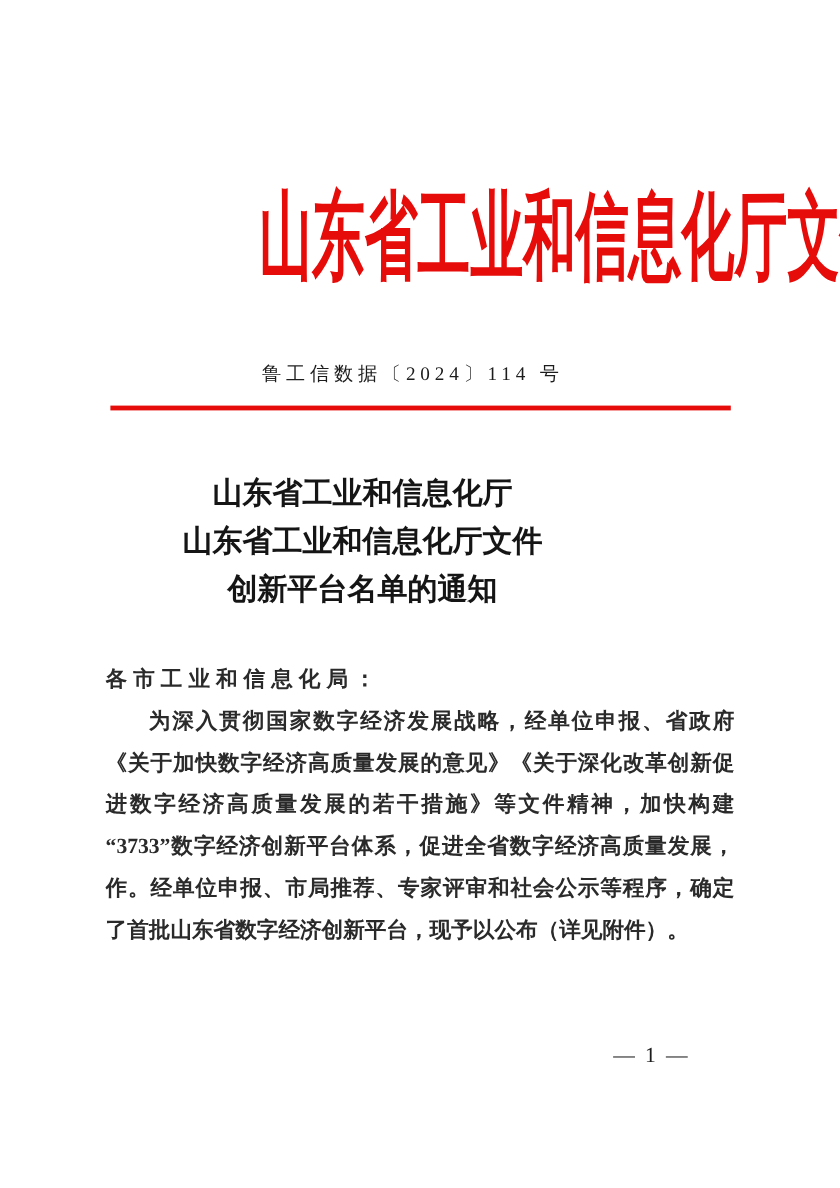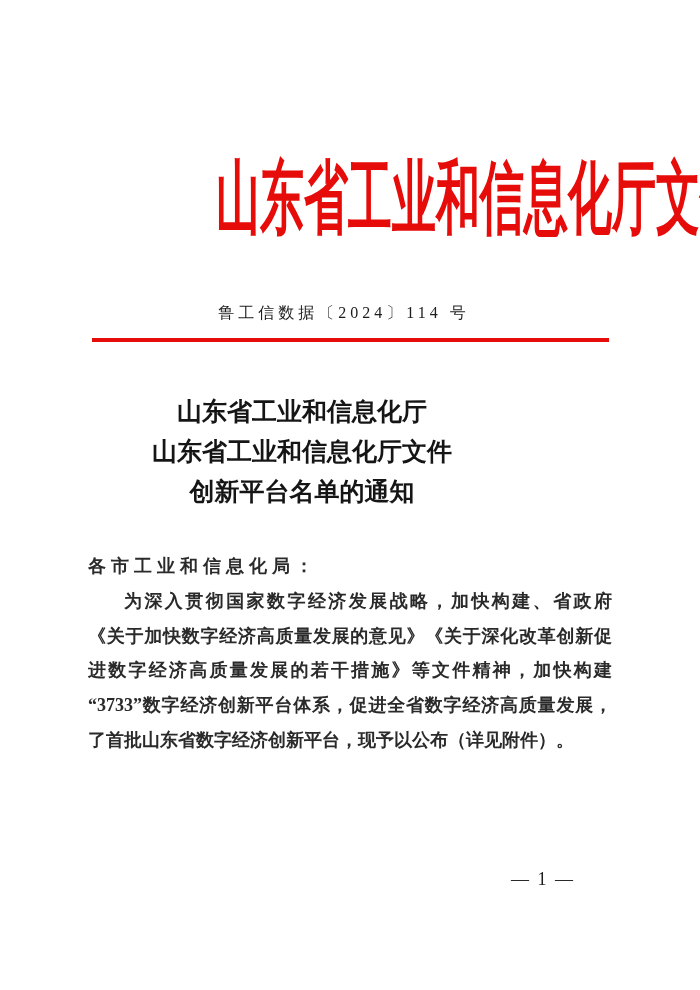--- a/index.html
+++ b/index.html
@@ -120,22 +120,23 @@
   <div class="red-rule"></div>
 
   <div class="doc-title">
     <div>山东省工业和信息化厅</div>
     <div>山东省工业和信息化厅文件</div>
     <div>创新平台名单的通知</div>
   </div>
 
   <div class="body-text">
     <div class="body-line salutation">各市工业和信息化局：</div>
-    <div class="body-line just indent">为深入贯彻国家数字经济发展战略，加快构建、省政府</div>
+    <div class="body-line just indent">为深入贯彻国家数字经济发展战略，经单位申报、省政府</div>
     <div class="body-line just">《关于加快数字经济高质量发展的意见》《关于深化改革创新促</div>
     <div class="body-line just">进数字经济高质量发展的若干措施》等文件精神，加快构建</div>
     <div class="body-line just">“3733”数字经济创新平台体系，促进全省数字经济高质量发展，</div>
+    <div class="body-line just">作。经单位申报、市局推荐、专家评审和社会公示等程序，确定</div>
     <div class="body-line">了首批山东省数字经济创新平台，现予以公布（详见附件）。</div>
   </div>
 
   <div class="page-num">— 1 —</div>
 
 </div>
 
 </body></html>

